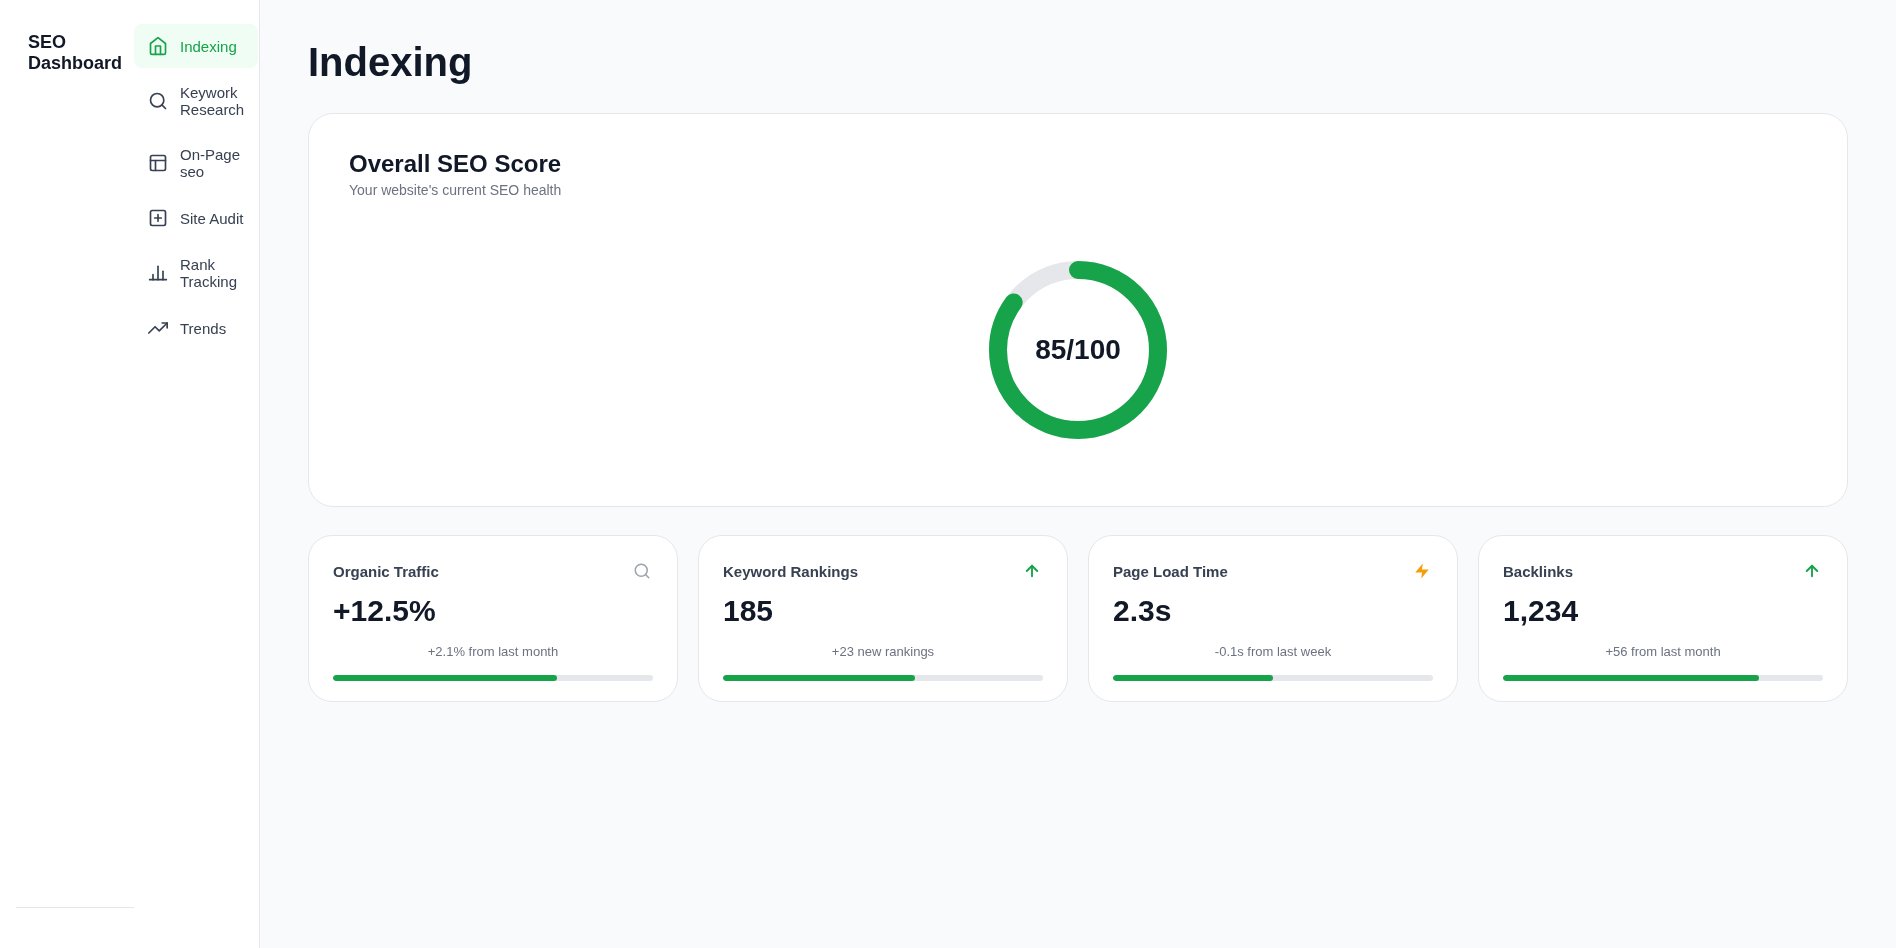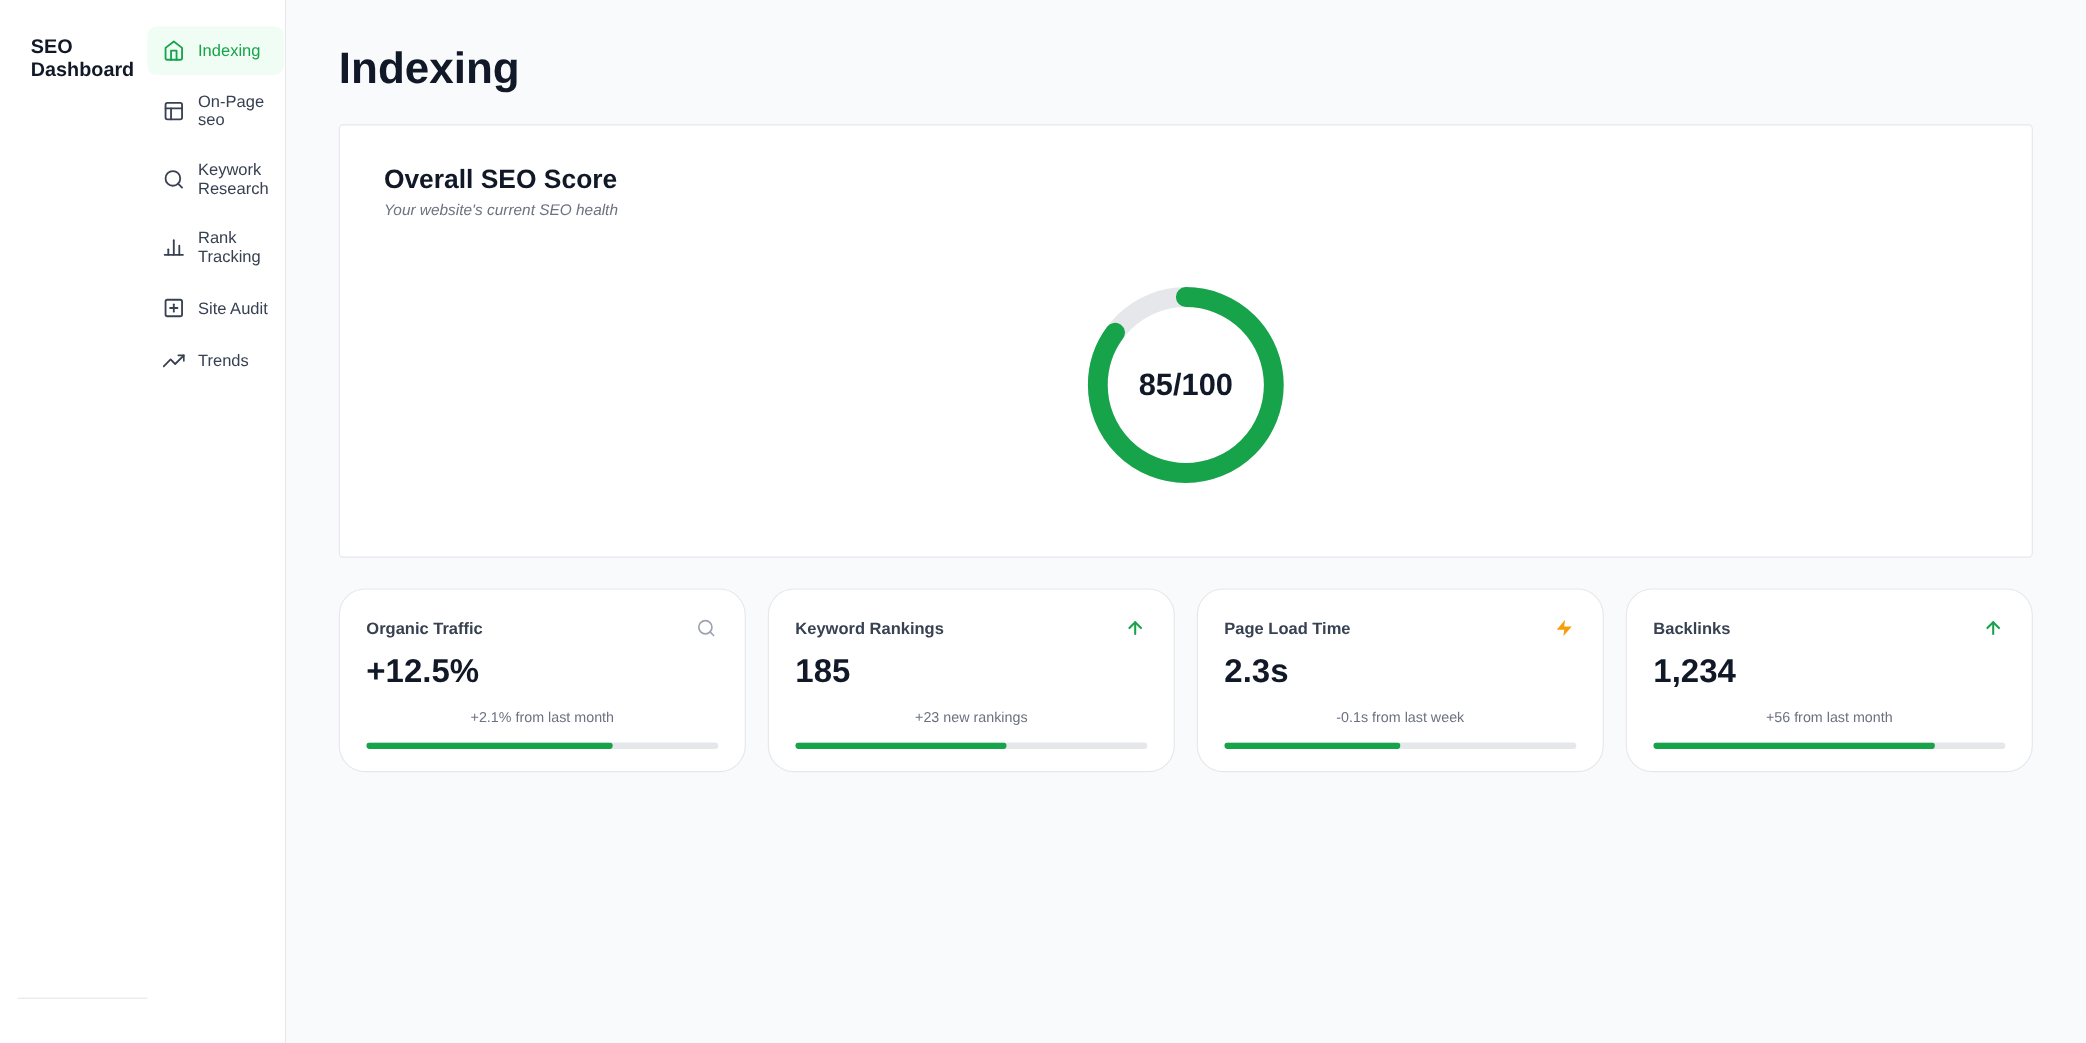--- a/index.html
+++ b/index.html
@@ -57,38 +57,37 @@
       font-size: 40px;
       font-weight: 800;
       color: #111827;
       margin-bottom: 28px;
     }
 
     
     .seo-score-card {
       background: #ffffff;
       border: 1px solid #e5e7eb;
-      border-radius: 4px;
+      border-radius: 25px;
       padding: 36px 40px;
       margin-bottom: 28px;
       display: flex;
       flex-direction: column;
       align-items: flex-start;
     }
     .seo-score-card-title {
       font-size: 24px;
       font-weight: 700;
       color: #111827;
       margin-bottom: 4px;
     }
     .seo-score-card-subtitle {
       font-size: 14px;
       color: #6b7280;
       margin-bottom: 32px;
-      font-style: italic;
     }
     .donut-container {
       display: flex;
       justify-content: center;
       align-items: flex-end;
       width: 100%;
       padding: 20px 0 20px 0;
     }
     .donut-wrapper {
       position: relative;
@@ -184,59 +183,59 @@
           <path d="M3 9l9-7 9 7v11a2 2 0 0 1-2 2H5a2 2 0 0 1-2-2z"></path>
           <polyline points="9 22 9 12 15 12 15 22"></polyline>
         </svg>
       </span>
       <span>Indexing</span>
     </div>
 
     <div class="sidebar-item">
       <span class="sidebar-icon">
         <svg width="20" height="20" viewBox="0 0 24 24" fill="none" stroke="currentColor" stroke-width="2" stroke-linecap="round" stroke-linejoin="round">
+          <circle cx="11" cy="11" r="8"></circle>
+          <line x1="21" y1="21" x2="16.65" y2="16.65"></line>
+        </svg>
+      </span>
+      <span>Keywork Research</span>
+    </div>
+
+    <div class="sidebar-item">
+      <span class="sidebar-icon">
+        <svg width="20" height="20" viewBox="0 0 24 24" fill="none" stroke="currentColor" stroke-width="2" stroke-linecap="round" stroke-linejoin="round">
           <rect x="3" y="3" width="18" height="18" rx="2" ry="2"></rect>
           <line x1="3" y1="9" x2="21" y2="9"></line>
           <line x1="9" y1="21" x2="9" y2="9"></line>
         </svg>
       </span>
       <span>On-Page seo</span>
     </div>
 
     <div class="sidebar-item">
       <span class="sidebar-icon">
         <svg width="20" height="20" viewBox="0 0 24 24" fill="none" stroke="currentColor" stroke-width="2" stroke-linecap="round" stroke-linejoin="round">
-          <circle cx="11" cy="11" r="8"></circle>
-          <line x1="21" y1="21" x2="16.65" y2="16.65"></line>
-        </svg>
-      </span>
-      <span>Keywork Research</span>
+          <rect x="3" y="3" width="18" height="18" rx="2" ry="2"></rect>
+          <line x1="12" y1="8" x2="12" y2="16"></line>
+          <line x1="8" y1="12" x2="16" y2="12"></line>
+        </svg>
+      </span>
+      <span>Site Audit</span>
     </div>
 
     <div class="sidebar-item">
       <span class="sidebar-icon">
         <svg width="20" height="20" viewBox="0 0 24 24" fill="none" stroke="currentColor" stroke-width="2" stroke-linecap="round" stroke-linejoin="round">
           <line x1="18" y1="20" x2="18" y2="10"></line>
           <line x1="12" y1="20" x2="12" y2="4"></line>
           <line x1="6" y1="20" x2="6" y2="14"></line>
           <line x1="2" y1="20" x2="22" y2="20"></line>
         </svg>
       </span>
       <span>Rank Tracking</span>
-    </div>
-
-    <div class="sidebar-item">
-      <span class="sidebar-icon">
-        <svg width="20" height="20" viewBox="0 0 24 24" fill="none" stroke="currentColor" stroke-width="2" stroke-linecap="round" stroke-linejoin="round">
-          <rect x="3" y="3" width="18" height="18" rx="2" ry="2"></rect>
-          <line x1="12" y1="8" x2="12" y2="16"></line>
-          <line x1="8" y1="12" x2="16" y2="12"></line>
-        </svg>
-      </span>
-      <span>Site Audit</span>
     </div>
 
     <div class="sidebar-item">
       <span class="sidebar-icon">
         <svg width="20" height="20" viewBox="0 0 24 24" fill="none" stroke="currentColor" stroke-width="2" stroke-linecap="round" stroke-linejoin="round">
           <polyline points="23 6 13.5 15.5 8.5 10.5 1 18"></polyline>
           <polyline points="17 6 23 6 23 12"></polyline>
         </svg>
       </span>
       <span>Trends</span>

